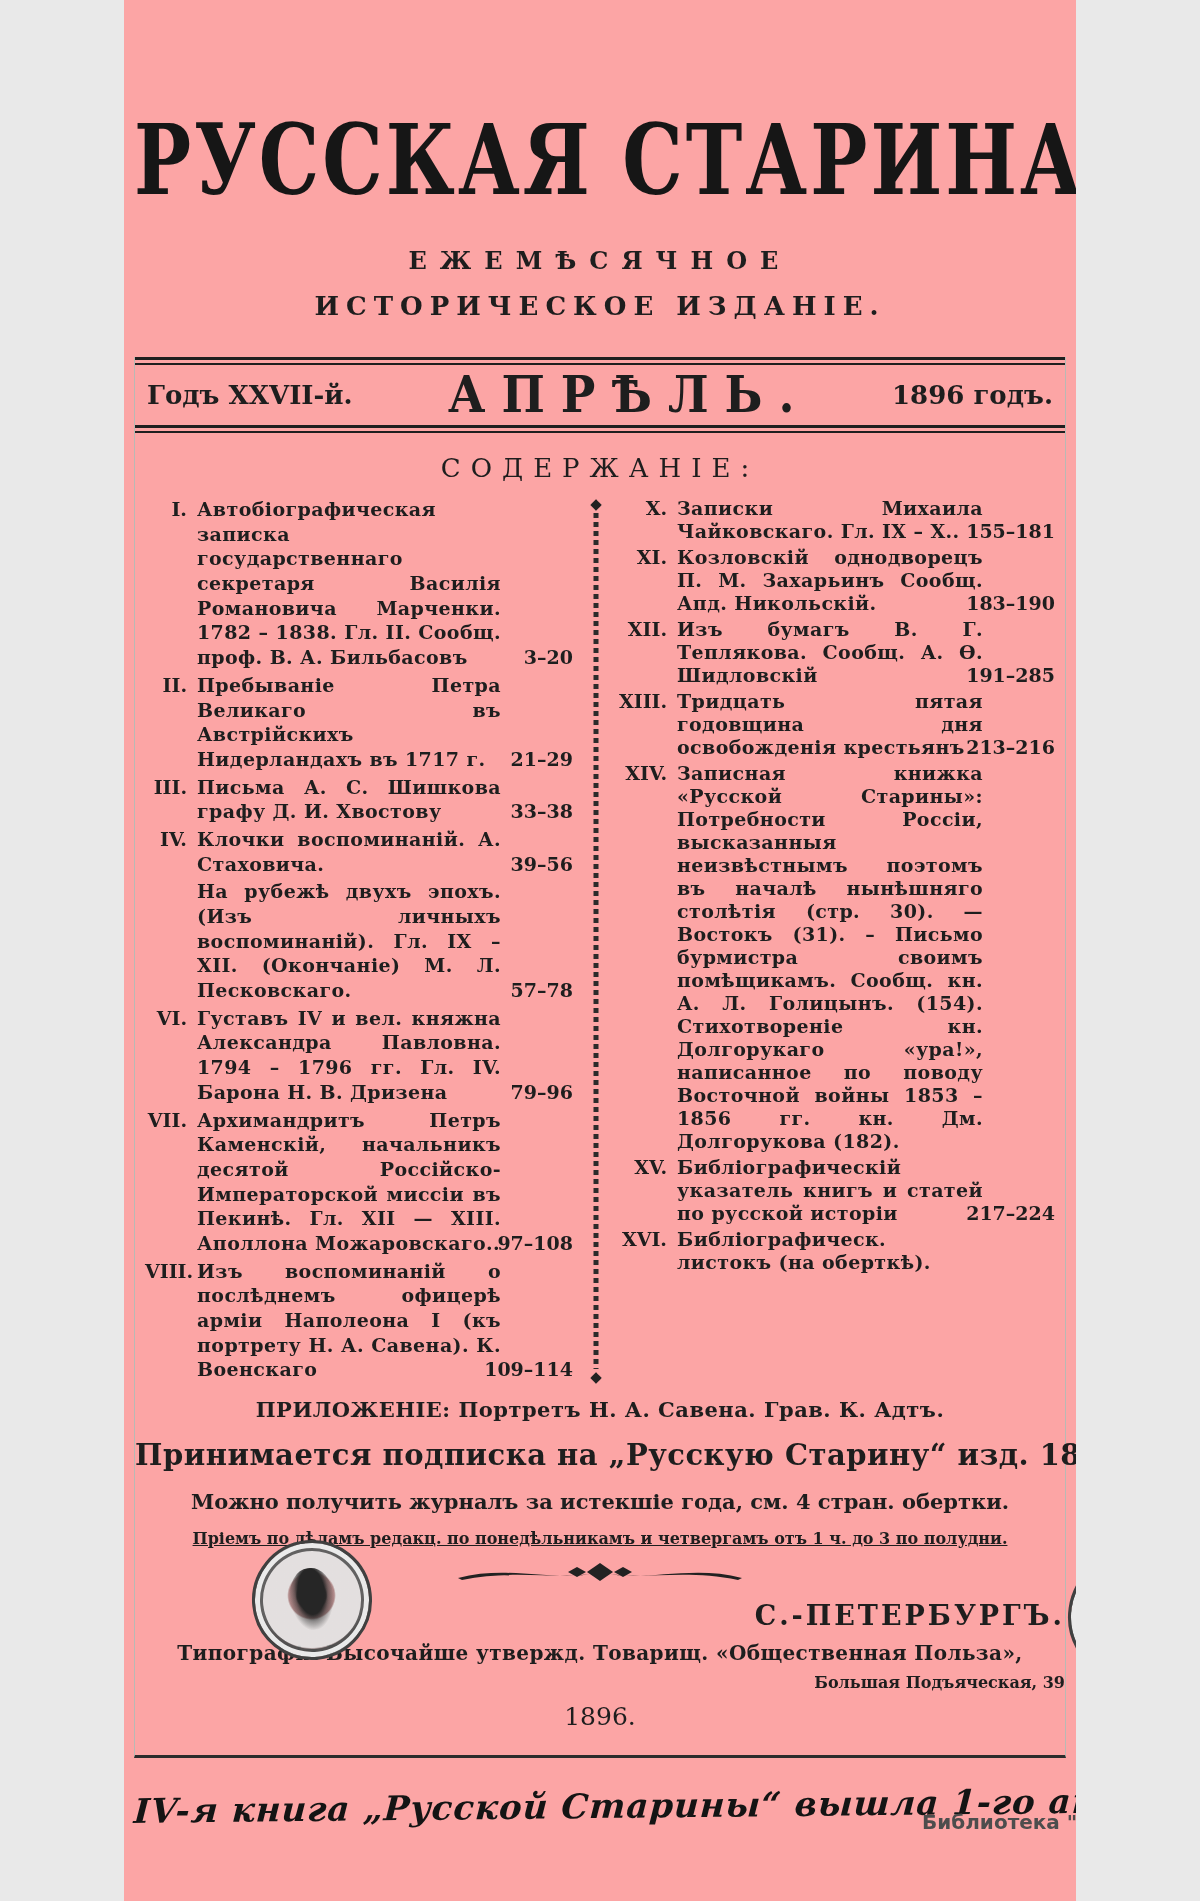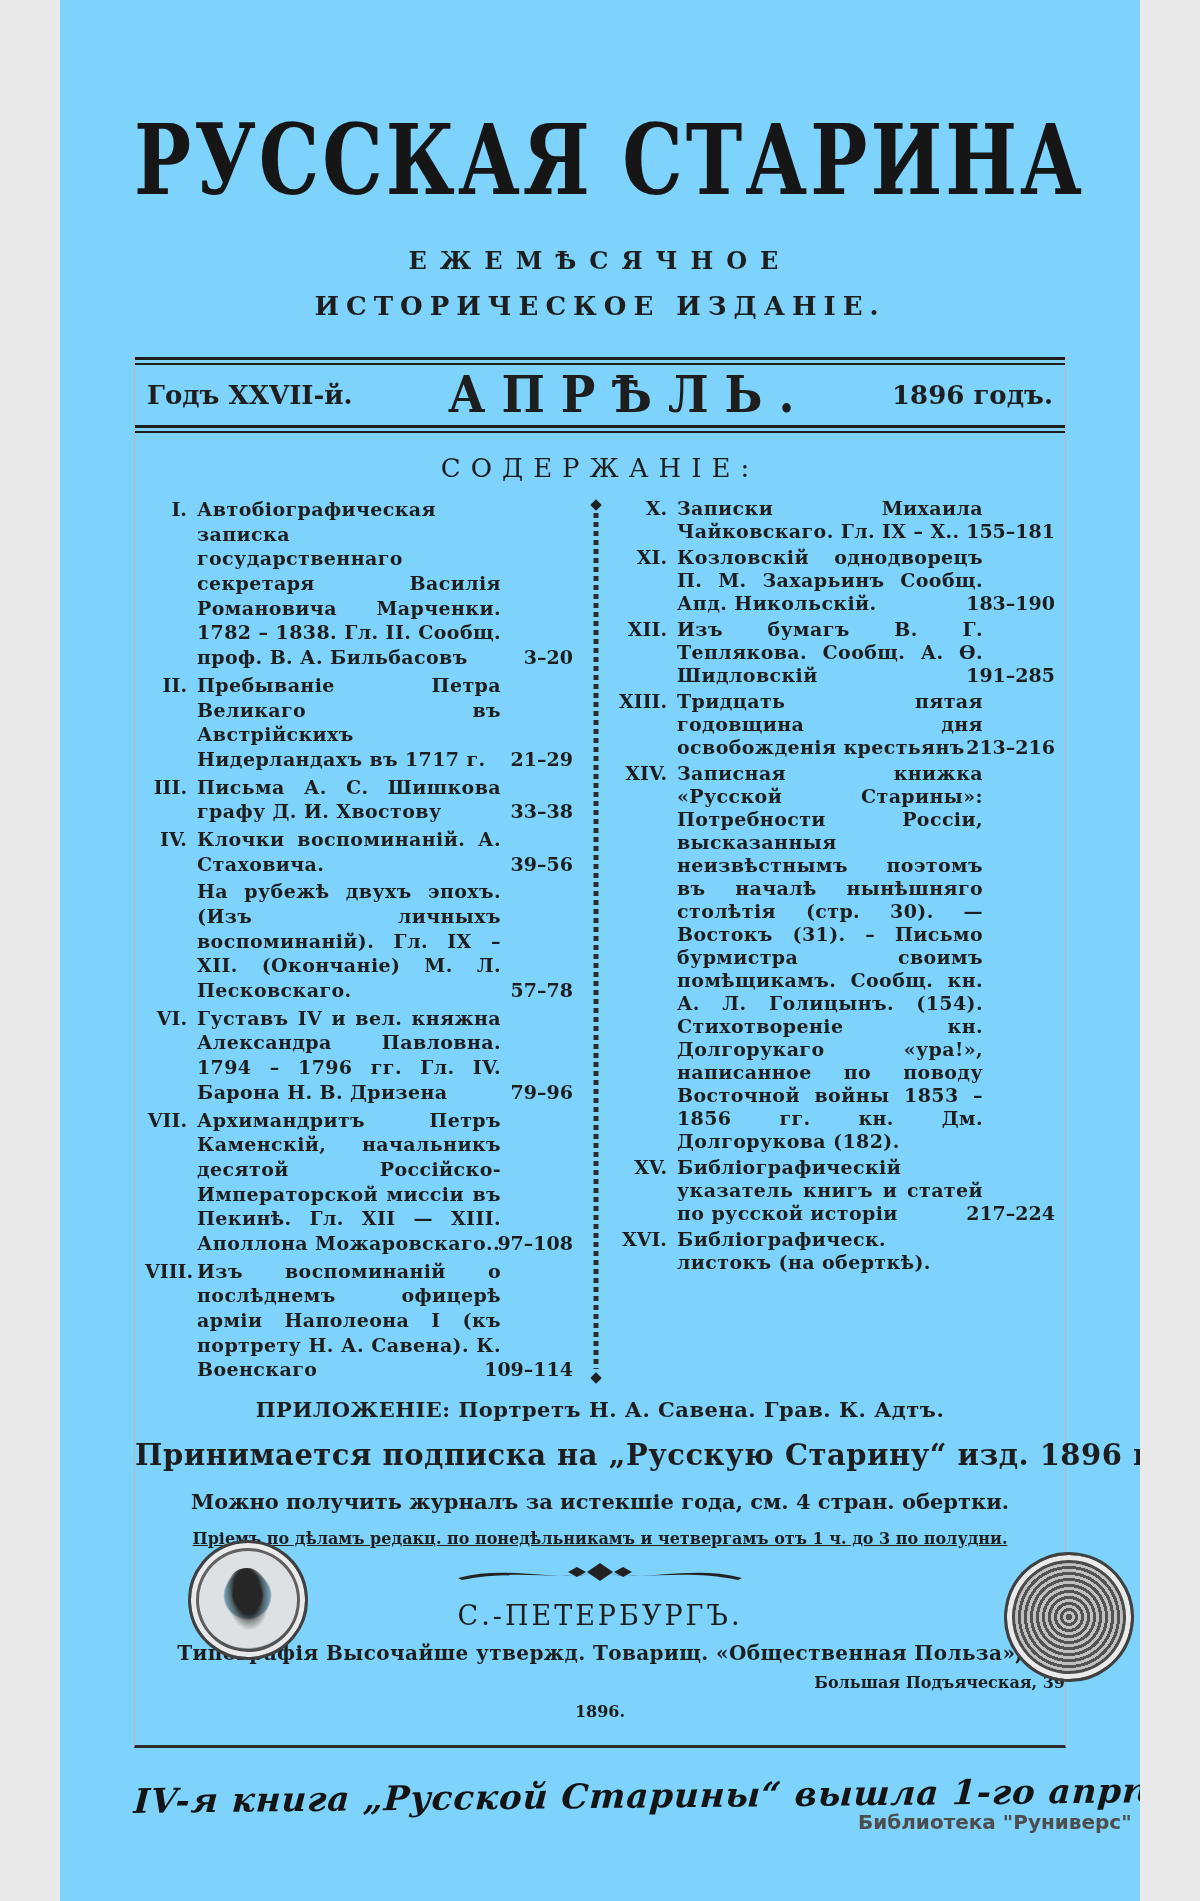--- a/index.html
+++ b/index.html
@@ -1,19 +1,19 @@
 <!DOCTYPE html>
 <html><head>
 <meta charset="utf-8">
 <style>
   * { margin:0; padding:0; box-sizing:border-box; }
   html,body { background:#e9e9e9; }
   .page {
-    width:1080px; height:1901px; position:relative; margin:0 auto;
-    background:#7dd3fc; color:#1e1e1e; overflow:hidden;
+    width:952px; height:1901px; position:relative; margin:0 auto;
+    background:#fca5a5; color:#1e1e1e; overflow:hidden;
     font-family:"DejaVu Serif", serif;
   }
   .content { width:932px; margin:0 auto; position:relative; }
 
   
   .masthead { padding-top:112px; text-align:center; }
   .title {
     display:block; font-size:76px; font-weight:bold; letter-spacing:3px;
     line-height:1; transform:scaleY(1.28); transform-origin:top center;
     white-space:nowrap; color:#161616;
@@ -59,24 +59,24 @@
 
   
   .notice-subscription { text-align:center; font-size:29px; font-weight:bold; margin-top:16px; white-space:nowrap; letter-spacing:.5px; }
   .notice-back  { text-align:center; font-size:21px; font-weight:bold; margin-top:17px; }
   .notice-hours { text-align:center; font-size:16px; font-weight:bold; margin-top:15px; white-space:nowrap;text-decoration:underline; }
 
   .ornament { text-align:center; margin-top:10px; line-height:0; }
 
   
   .imprint { text-align:center; }
-  .imprint-city    { font-size:27px; font-weight:normal; letter-spacing:3px; margin-top:12px; }
+  .imprint-city    { font-size:27px; font-weight:bold; letter-spacing:3px; margin-top:12px;text-align:right; }
   .imprint-printer { font-size:20px; font-weight:bold; margin-top:10px; letter-spacing:.4px; }
   .imprint-address { font-size:16px; font-weight:bold; margin-top:8px;text-align:right; }
-  .imprint-year    { font-size:16px; font-weight:bold; margin:10px 0 24px; }
+  .imprint-year    { font-size:25px; font-weight:normal; margin:10px 0 24px; }
 
   
   .seal {
     position:absolute; border-radius:50%; border:3px solid #3a3a3a;
     box-shadow: inset 0 0 0 5px rgba(252,252,250,.95), inset 0 0 0 8px rgba(70,70,70,.85);
     filter:grayscale(1) contrast(.92);
   }
   .seal-left {
     left:128px; top:1540px; width:120px; height:120px; transform:rotate(-6deg);
     background:

